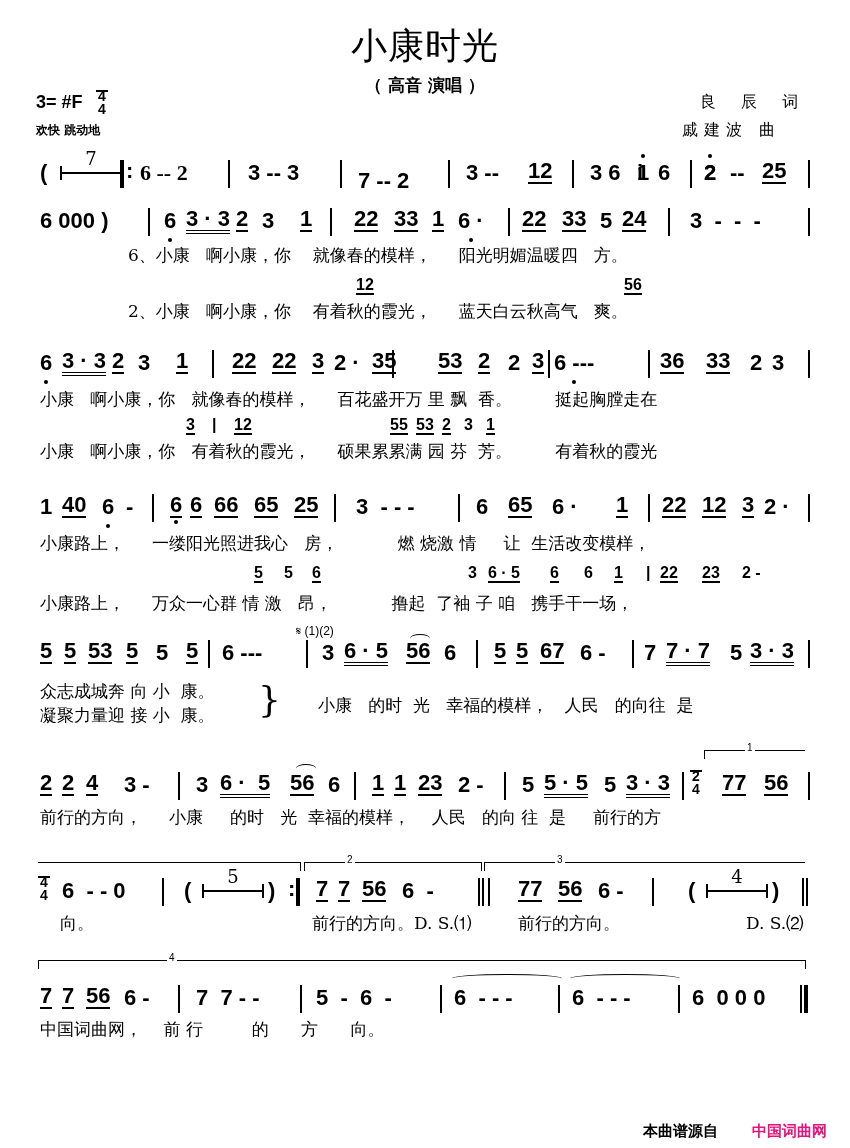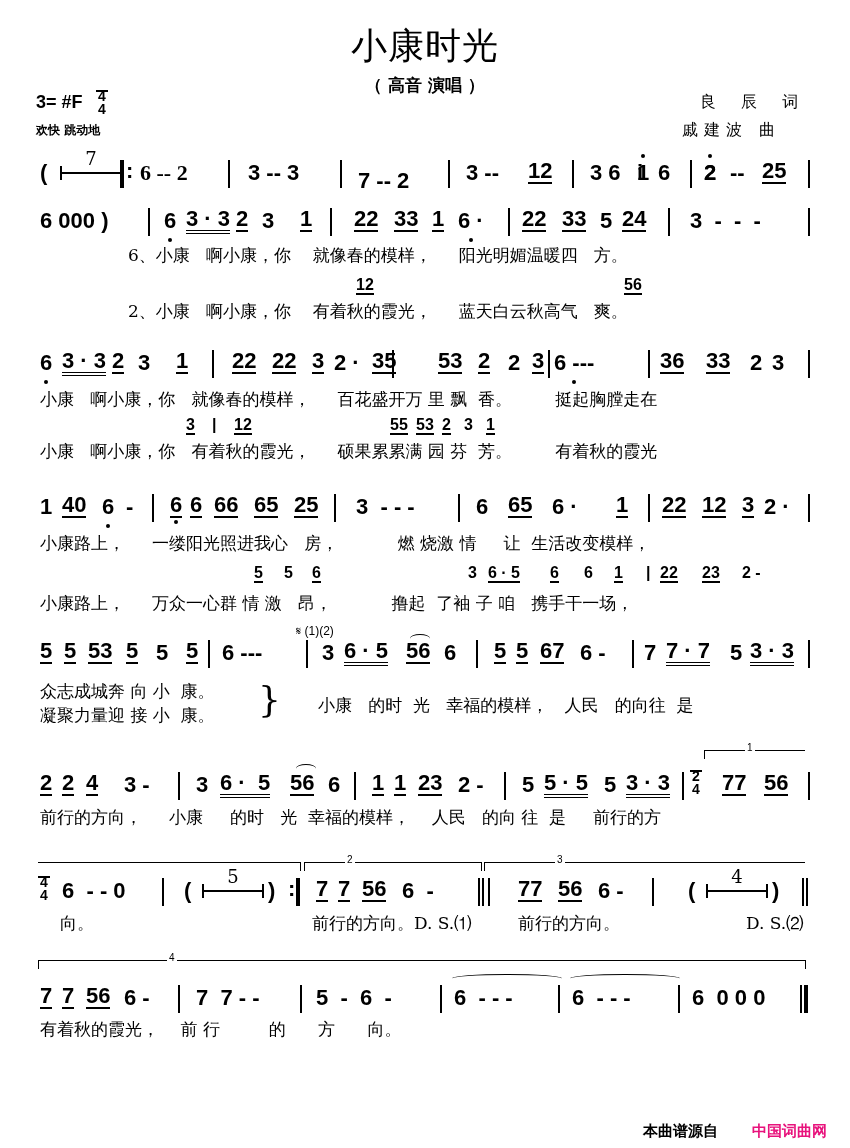--- a/index.html
+++ b/index.html
@@ -296,17 +296,17 @@
     <div class="tok" style="left: 692px; top: 985px; text-align: right;">6  0 0 0</div>
     <div class="bar" style="left: 178px; top: 985px; height: 28px;"></div>
     <div class="bar" style="left: 300px; top: 985px; height: 28px;"></div>
     <div class="bar" style="left: 440px; top: 985px; height: 28px;"></div>
     <div class="bar" style="left: 558px; top: 985px; height: 28px;"></div>
     <div class="bar" style="left: 678px; top: 985px; height: 28px;"></div>
     <div class="slur" style="left: 452px; top: 974px; width: 110px;"></div>
     <div class="slur" style="left: 570px; top: 974px; width: 110px;"></div>
     <div class="bar" style="left: 800px; top: 985px; height: 28px; width: 1.5px;"></div>
     <div class="bar" style="left: 804px; top: 985px; height: 28px; width: 4px;"></div>
-    <div class="lyric" style="left: 40px; top: 1018px;">有着秋的霞光，    前 行         的      方      向。</div>
+    <div class="lyric" style="left: 40px; top: 1018px;">中国词曲网，    前 行         的      方      向。</div>
   </div>
 
 <div class="footer-a">本曲谱源自</div>
 <div class="footer-b" style="color: rgb(232, 18, 124);">中国词曲网</div>
 
 </body></html>

